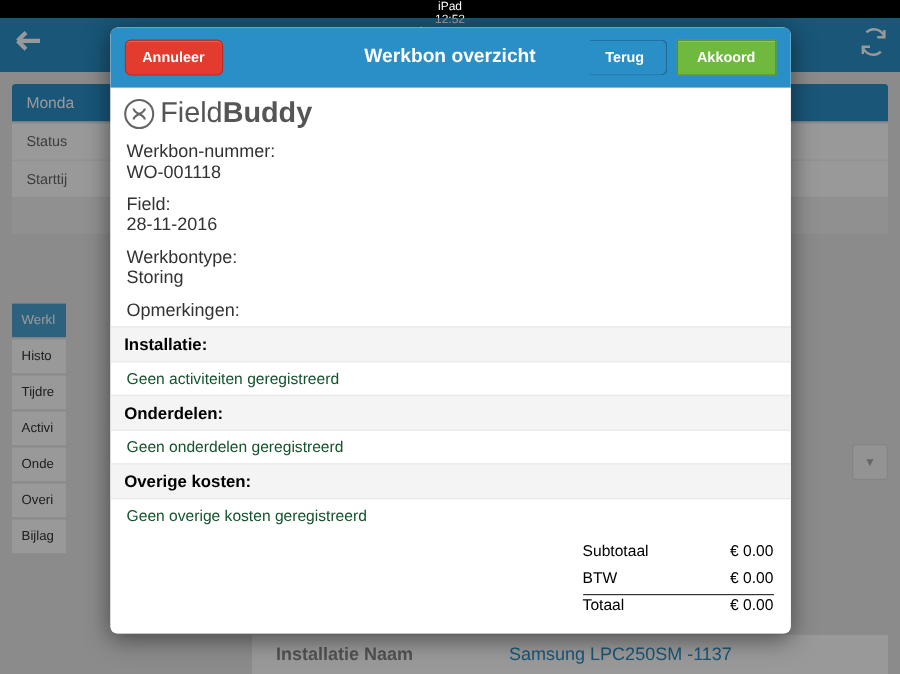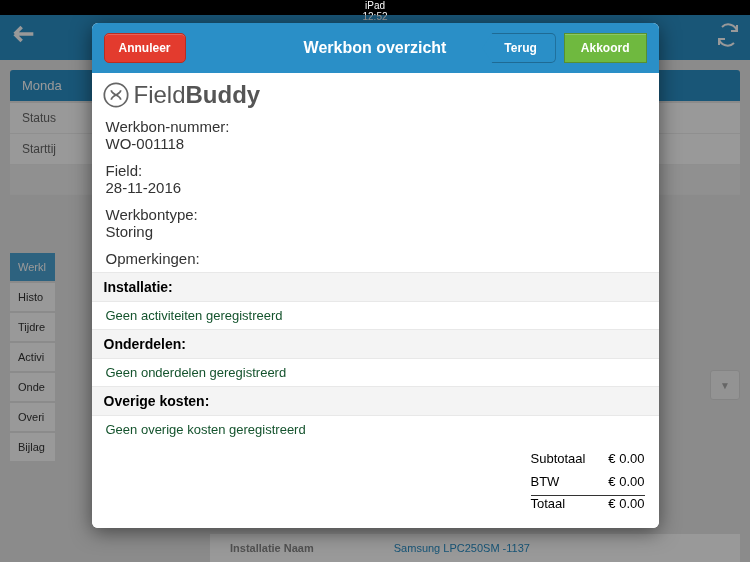--- a/index.html
+++ b/index.html
@@ -20,21 +20,21 @@
     .nav-icons { margin-left: auto; display: flex; gap: 15px; color: #fff; font-size: 20px; }
     
     
     .bg-content { position: absolute; top: 60px; left: 0; right: 0; bottom: 0; padding: 10px; }
     .bg-header { background: #2a8fc7; color: #fff; padding: 8px 12px; font-size: 13px; border-radius: 3px 3px 0 0; margin-bottom: 2px; }
     .bg-row { background: #fff; padding: 8px 12px; font-size: 12px; color: #666; border-bottom: 1px solid #eee; }
     .bg-sidebar { position: absolute; left: 10px; top: 90px; width: 45px; }
     .bg-tab { background: #4ca4d4; color: #fff; padding: 8px; font-size: 11px; margin-bottom: 2px; }
     .bg-tab.inactive { background: #fff; color: #333; }
     .bg-dropdown { position: absolute; right: 10px; top: 310px; width: 30px; height: 30px; background: #f5f5f5; border: 1px solid #ddd; border-radius: 3px; display: flex; align-items: center; justify-content: center; color: #aaa; font-size: 10px; }
-    .bg-bottom { position: absolute; bottom: 0; left: 210px; right: 10px; background: #fff; padding: 8px 20px; font-size: 11px; display: flex; gap: 80px; }
+    .bg-bottom { position: absolute; bottom: 0; left: 210px; right: 10px; background: #fff; padding: 8px 20px; font-size: 15px; display: flex; gap: 80px; }
     .bg-bottom-label { color: #888; font-weight: 600; }
     .bg-bottom-value { color: #2a8fc7; }
     
     
     .modal-overlay { position: absolute; top: 15px; left: 0; right: 0; bottom: 0; background: rgba(0,0,0,0.4); display: flex; justify-content: center; padding-top: 8px; }
     .modal { width: 567px; background: #fff; border-radius: 6px; overflow: hidden; box-shadow: 0 4px 20px rgba(0,0,0,0.5); display: flex; flex-direction: column; height: 505px; }
     
     
     .modal-header { background: #2a8fc7; height: 50px; display: flex; align-items: center; padding: 0 12px; position: relative; }
     .btn-cancel { background: #e33b2e; color: #fff; border: 1px solid #b82d22; border-radius: 5px; padding: 7px 14px; font-size: 12px; font-weight: 600; cursor: pointer; box-shadow: inset 0 1px 0 rgba(255,255,255,0.2); }
@@ -51,21 +51,21 @@
     .logo-field { font-weight: 300; }
     .logo-buddy { font-weight: 700; }
     
     .info-row { display: flex; padding: 5px 14px; font-size: 15px; color: #333; flex-direction: column; }
     .info-label { width: 310px; }
     .info-value { flex: 1; }
     
     .section-header { background: #f4f4f4; padding: 6px 12px; font-size: 14px; font-weight: 700; color: #000; border-top: 1px solid #e8e8e8; border-bottom: 1px solid #e8e8e8; }
     .section-content { padding: 6px 14px; font-size: 13px; color: #14532d; }
     
-    .totals { padding: 4px 14px; margin-left: 45px; }
+    .totals { padding: 4px 14px; }
     .totals-wrap { margin-left: 380px; }
     .total-line { display: flex; justify-content: space-between; padding: 4px 0; font-size: 13px; }
     .total-line.final { border-top: 1px solid #333; margin-top: 2px; padding-top: 0; }
   </style>
 </head>
 <body>
 
 <div class="status-bar">
   <div class="status-left">iPad</div>
   <div class="status-center">12:52</div>

